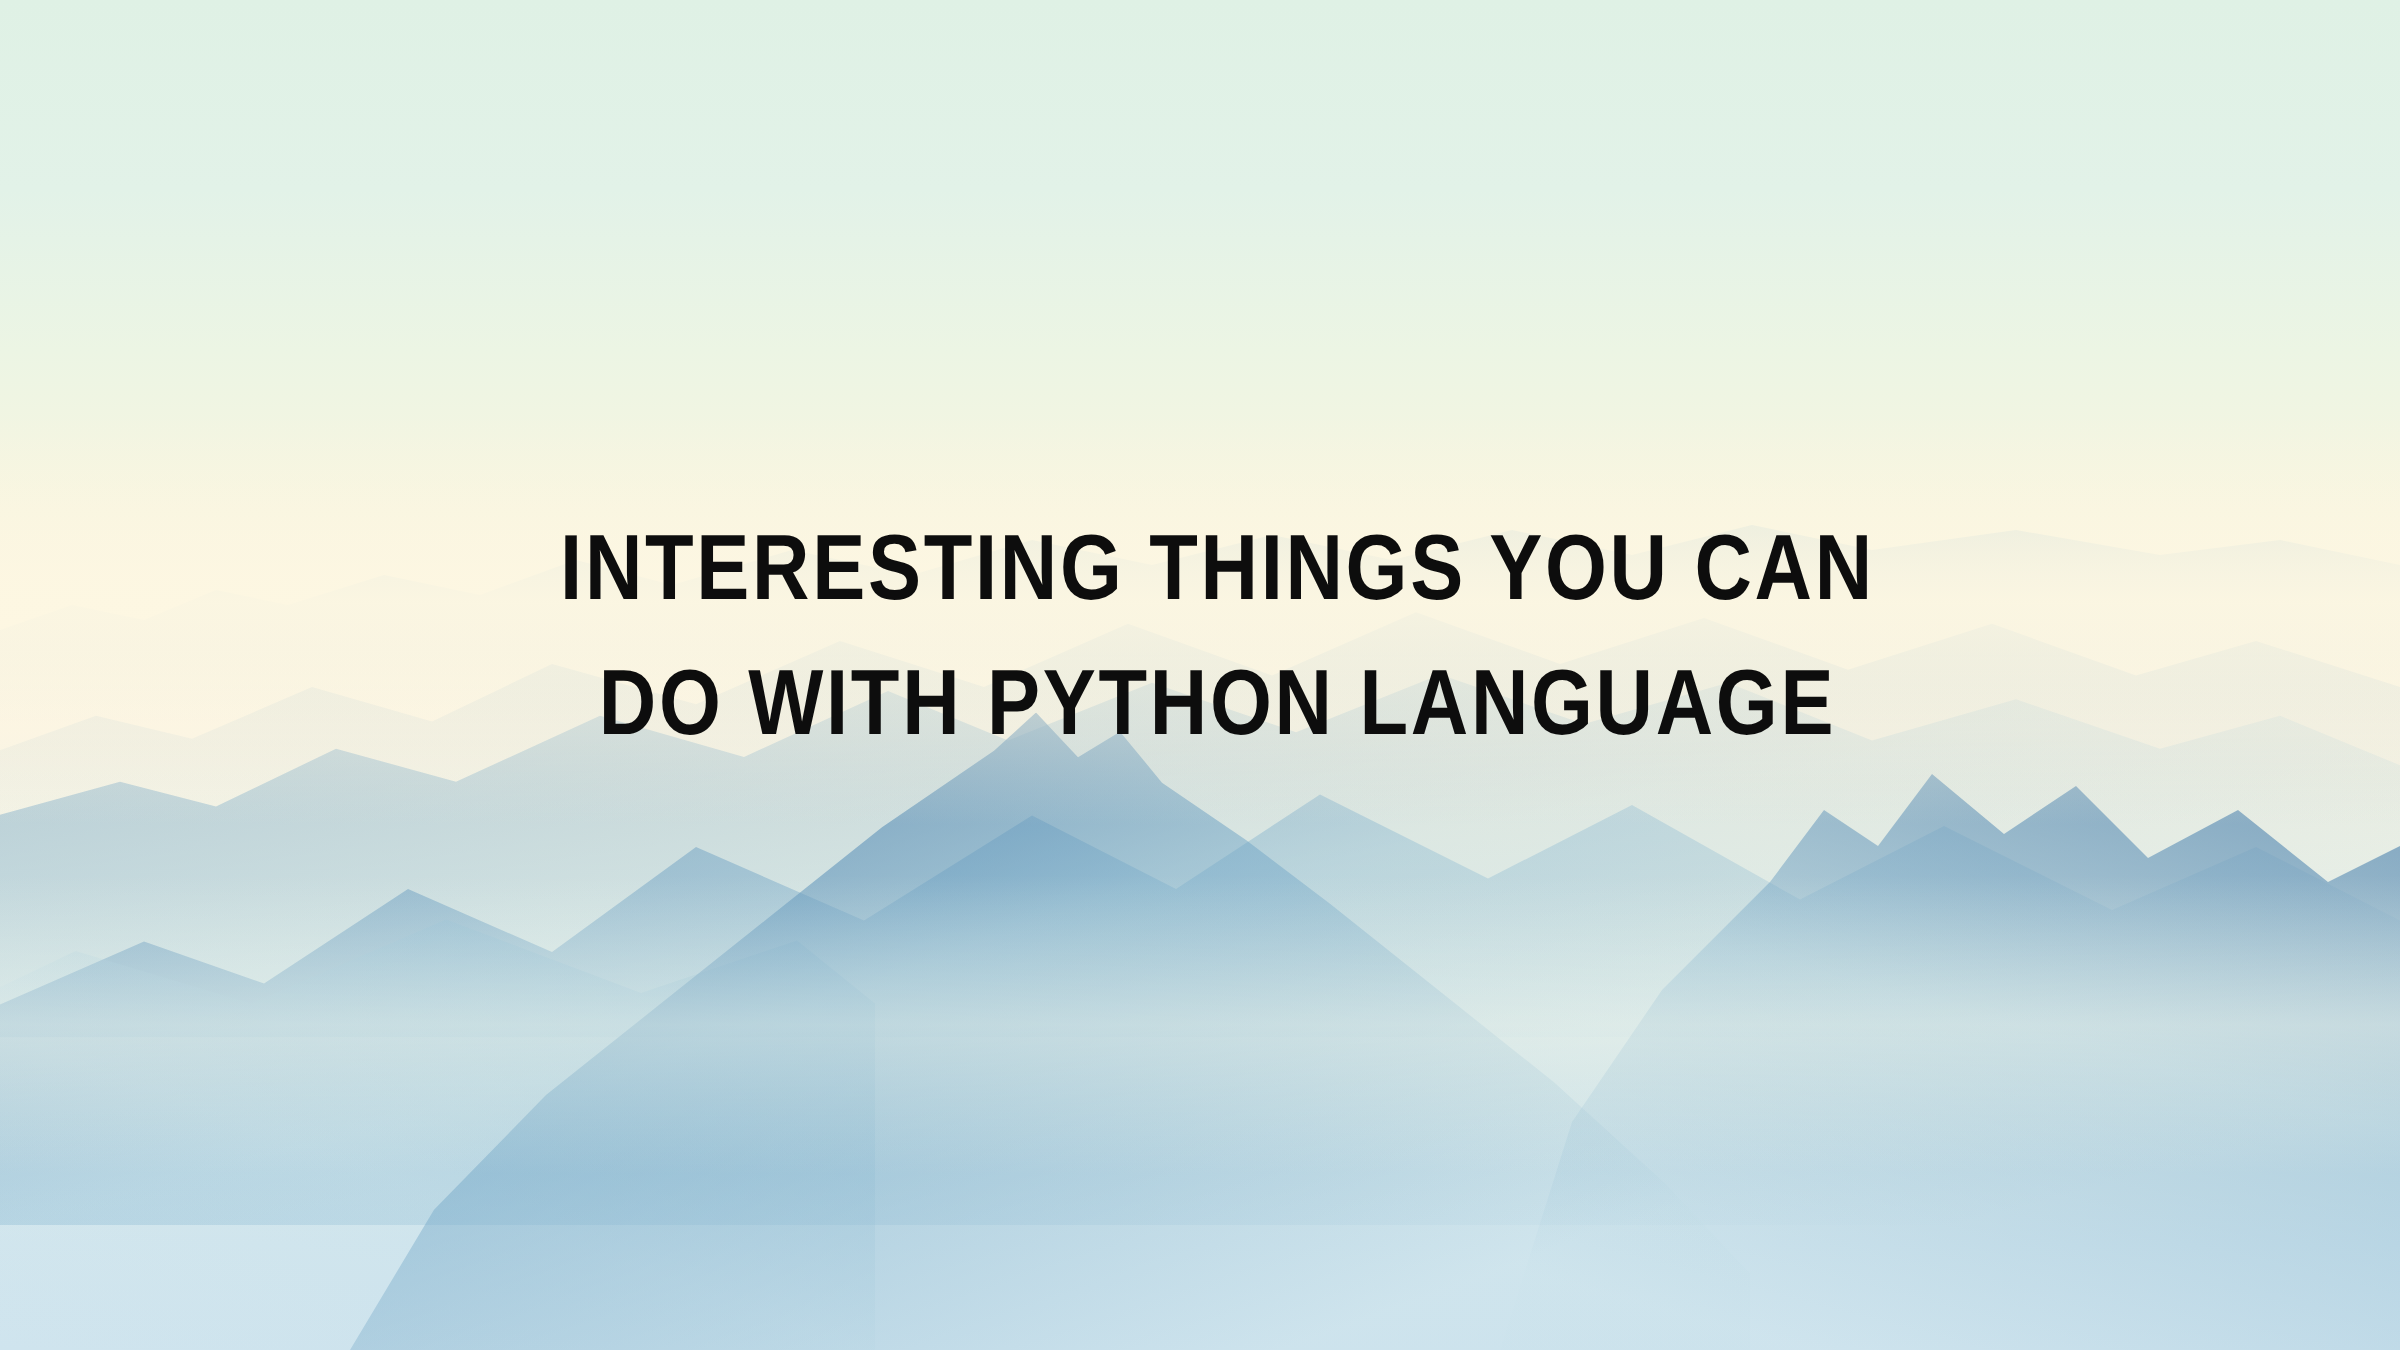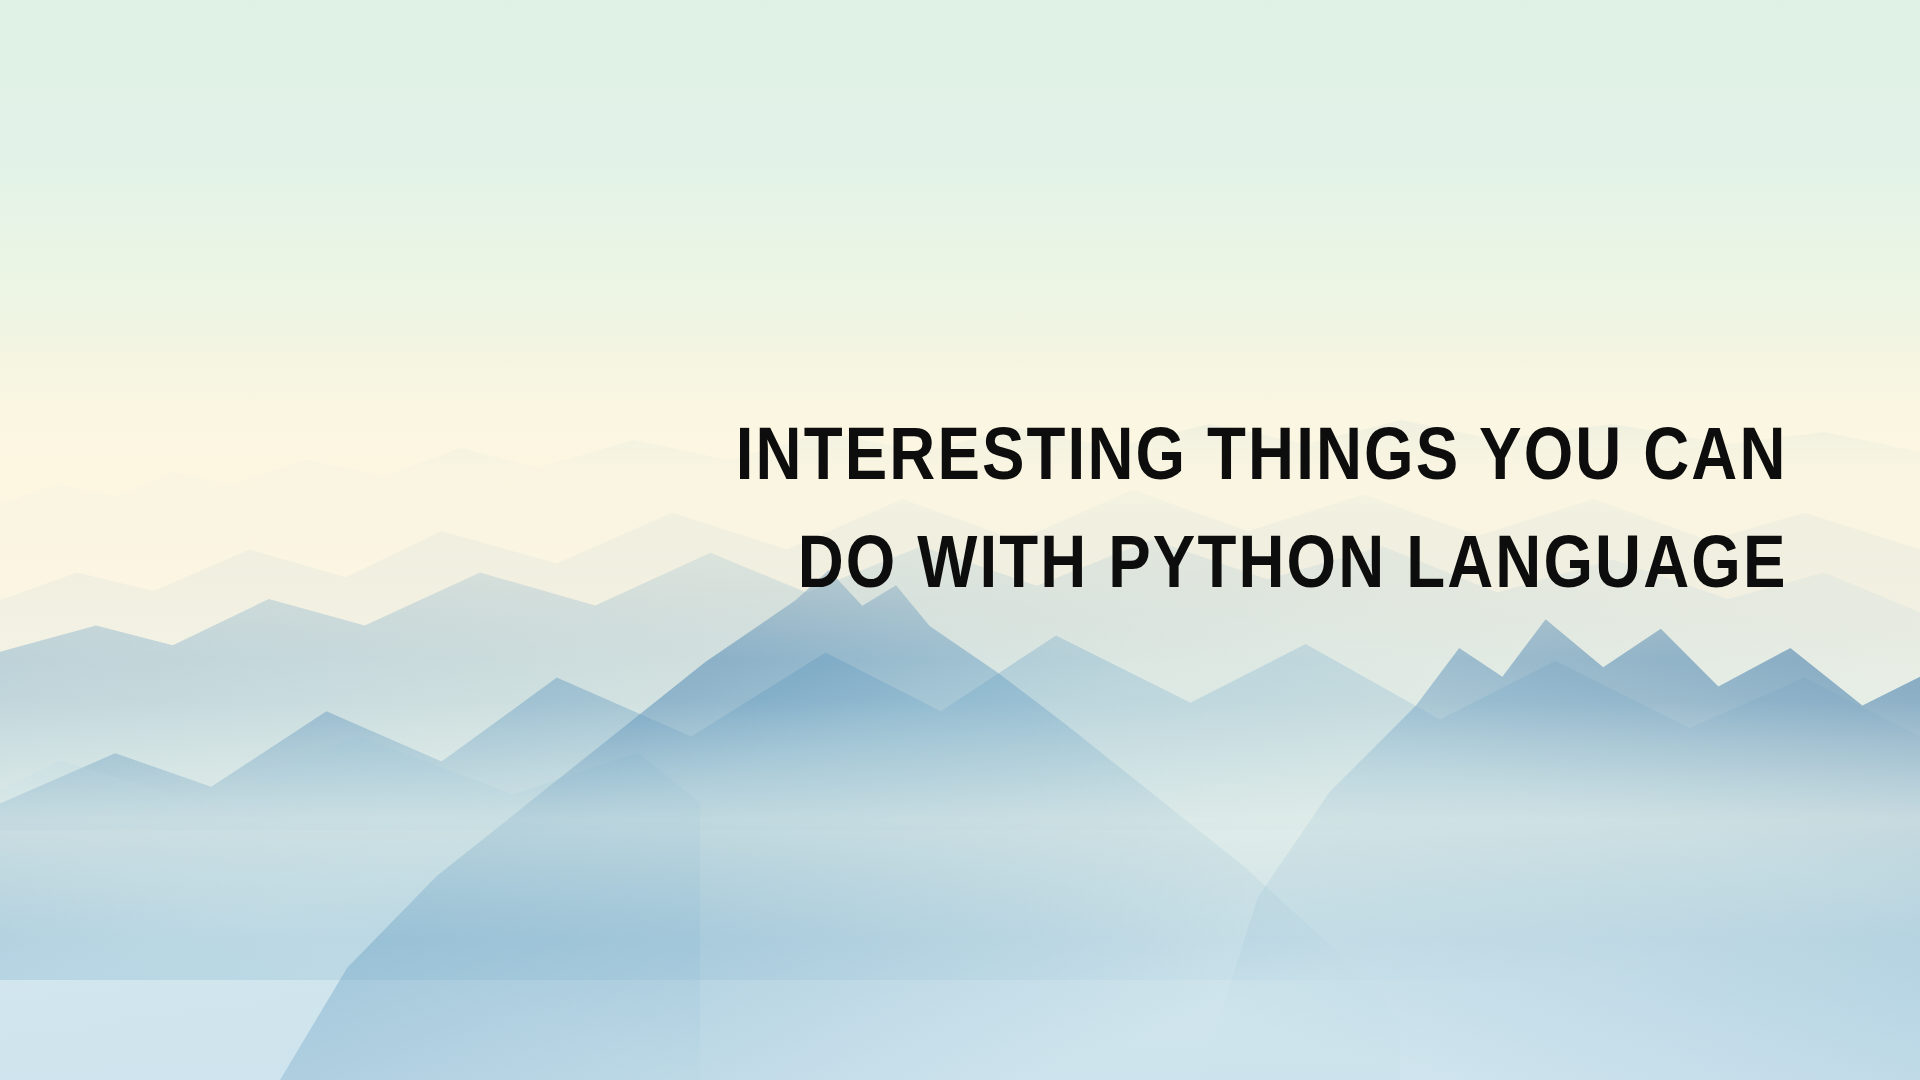--- a/index.html
+++ b/index.html
@@ -255,21 +255,21 @@
     height: 17px;
     background: #ffffff;
     border-radius: 9px;
   }
 
   
   .title-wrap {
     position: absolute;
     left: 0; right: 0;
     top: 400px;
-    text-align: right;
+    text-align: center;
     z-index: 40;
     margin-left: 28px;
   }
   .title-line {
     display: block;
     color: #0d0d0d;
     font-family: "Liberation Sans", sans-serif;
     font-weight: bold;
     font-size: 74px;
     line-height: 108px;

